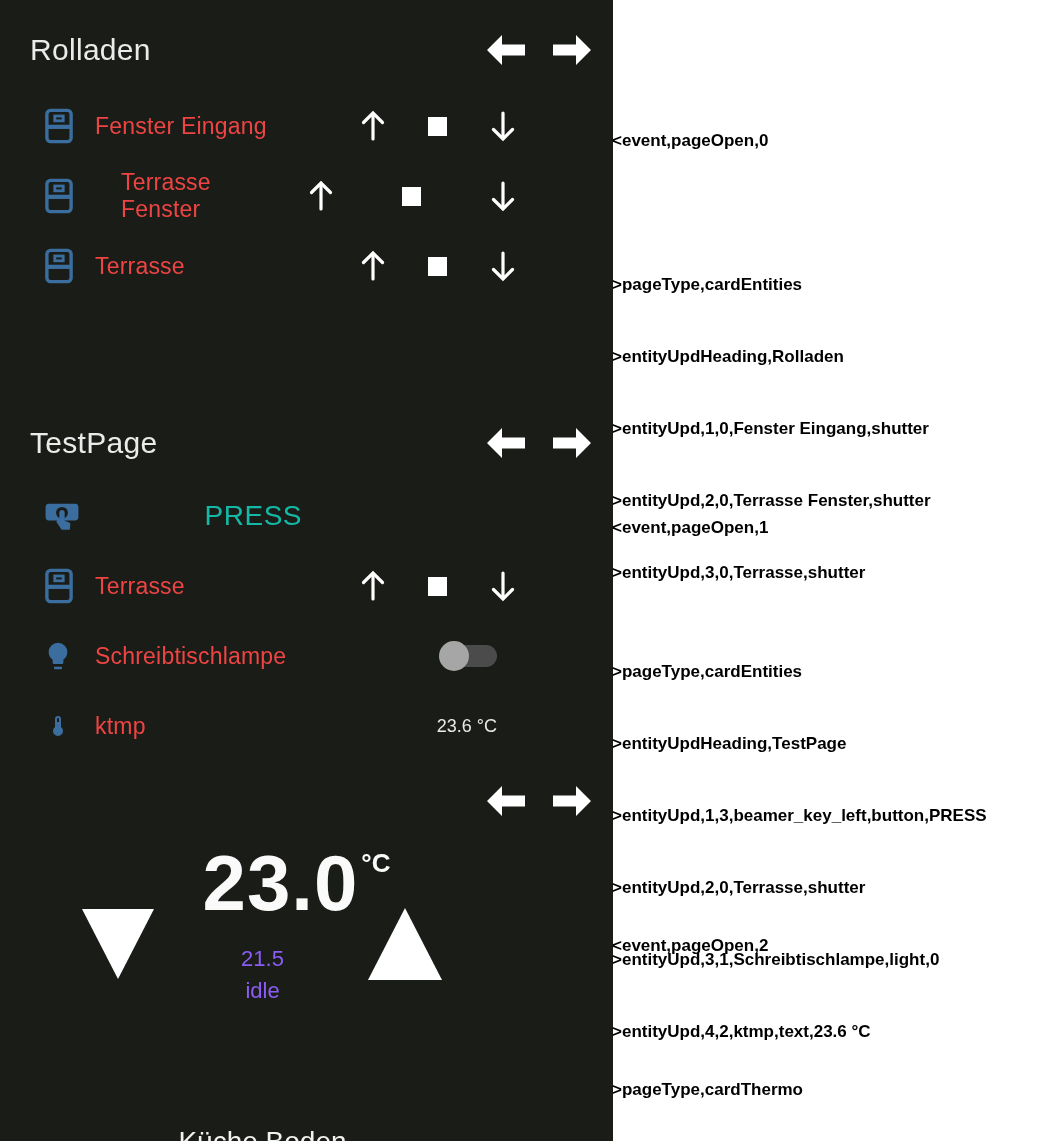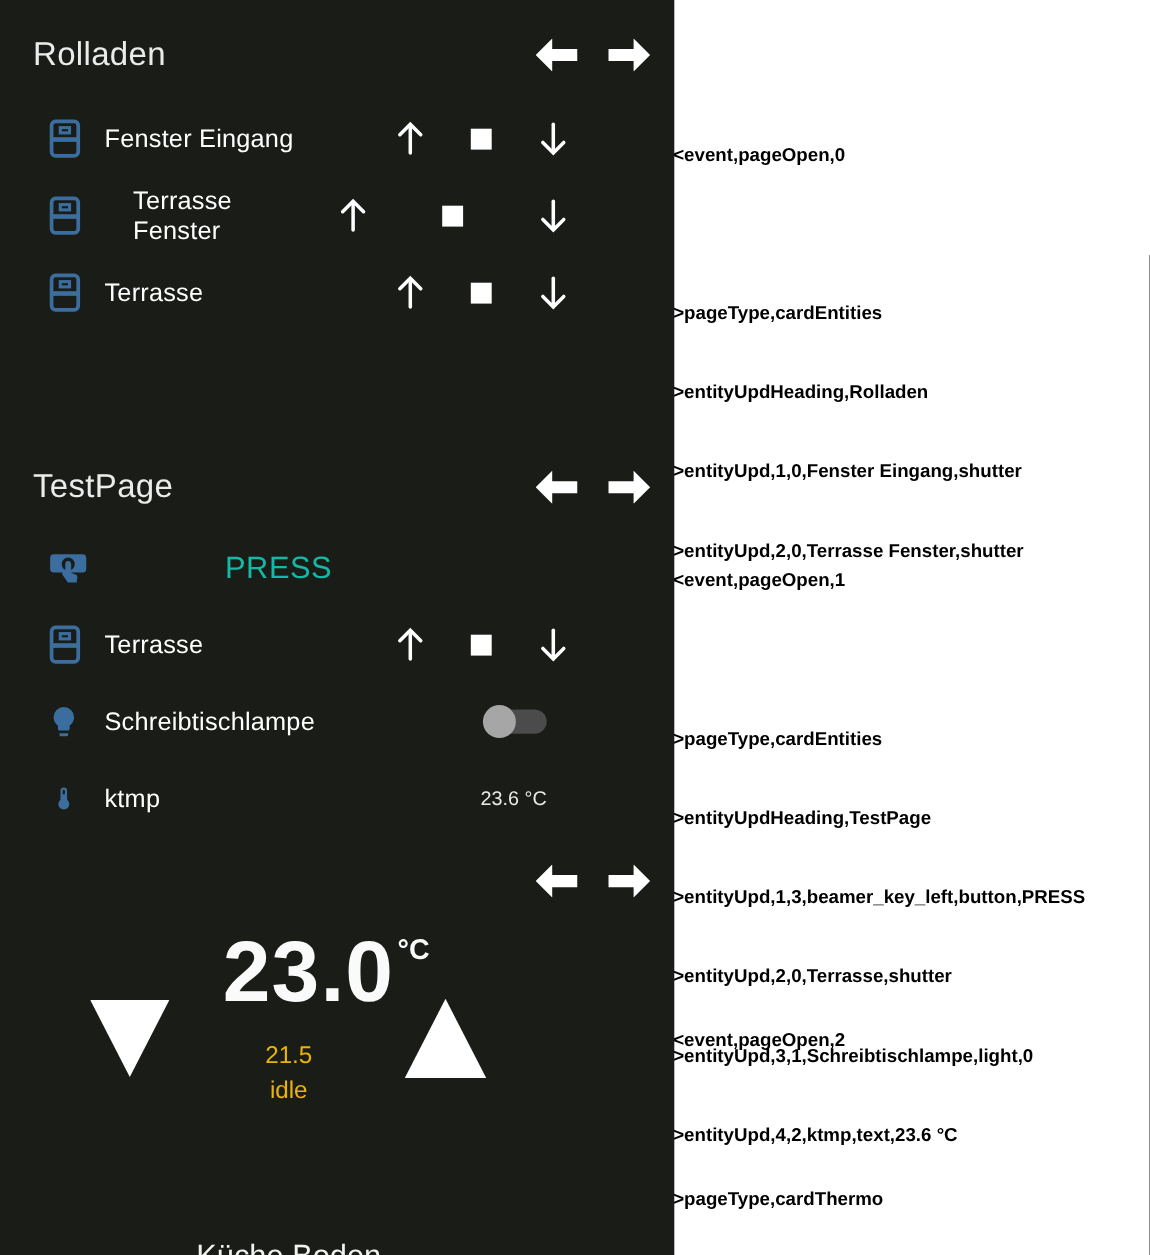--- a/index.html
+++ b/index.html
@@ -11,34 +11,34 @@
   .device-strip{position:absolute;left:0;top:0;width:613px;height:1141px;background:#1a1d17;}
   .panel-header{position:absolute;left:30px;right:22px;height:44px;display:flex;align-items:center;}
   .panel-title{font-size:30px;color:#ebebeb;font-weight:400;letter-spacing:.3px;}
   .nav-arrows{position:absolute;right:0;top:0;height:100%;display:flex;align-items:center;gap:28px;}
   .nav-arrows svg{display:block;}
   
   .row{position:absolute;left:30px;width:505px;height:70px;display:grid;
        grid-template-columns:60px 1fr 65px 65px 65px;align-items:center;}
   .row.wide{grid-template-columns:60px 1fr 195px;}
   .ent-icon{margin-left:12px;display:flex;align-items:center;}
-  .ent-label{font-size:23px;color:#ffffff;padding-left:5px;letter-spacing:.2px;}
+  .ent-label{font-size:23px;color:#ef4444;padding-left:5px;letter-spacing:.2px;}
   .ctl{display:flex;align-items:center;justify-content:center;cursor:pointer;}
   .stop-square{width:19px;height:19px;background:#ffffff;}
   .right-cell{display:flex;align-items:center;justify-content:flex-end;padding-right:38px;}
   .press-label{font-size:28px;font-weight:500;color:#14b8a6;letter-spacing:.5px;cursor:pointer;}
   .value-text{font-size:18px;color:#e9e9e9;}
   .toggle{position:relative;width:57px;height:22px;border-radius:11px;background:#4b4b4b;cursor:pointer;}
   .toggle .knob{position:absolute;left:-1px;top:-4px;width:30px;height:30px;border-radius:50%;background:#a6a6a6;}
   
   .thermo-temp{position:absolute;left:28px;top:844px;width:537px;display:flex;
                justify-content:center;align-items:flex-start;line-height:1;}
   .thermo-temp .big{font-size:78px;font-weight:700;color:#fafafa;letter-spacing:1px;}
   .thermo-temp .unit{font-size:26px;font-weight:700;color:#fafafa;margin-top:6px;margin-left:3px;}
-  .thermo-sub{position:absolute;left:0;width:525px;text-align:center;color:#eab308;font-size:22px;}
+  .thermo-sub{position:absolute;left:0;width:525px;text-align:center;color:#8b5cf6;font-size:22px;}
   .thermo-title{position:absolute;left:0;top:1082px;width:525px;text-align:center;color:#f2f2f2;font-size:28px;margin-top:44px;}
   .tri{position:absolute;cursor:pointer;}
   
   .log{position:absolute;left:612px;color:#000;font-weight:700;font-size:17px;
        line-height:24px;white-space:pre;letter-spacing:0;}
   .log .gap{height:24px;}
 </style>
 </head>
 <body>
 
@@ -263,20 +263,21 @@
 
 </div>
 
 <div class="log" style="top:81px;">
   <div>&lt;event,pageOpen,0</div>
   <div class="gap"></div>
   <div>&gt;pageType,cardEntities</div>
   <div>&gt;entityUpdHeading,Rolladen</div>
   <div>&gt;entityUpd,1,0,Fenster Eingang,shutter</div>
   <div>&gt;entityUpd,2,0,Terrasse Fenster,shutter</div>
+  <div>&gt;entityUpd,3,0,Terrasse,shutter</div>
 </div>
 
 <div class="log" style="top:468px;">
   <div>&lt;event,pageOpen,1</div>
   <div class="gap"></div>
   <div>&gt;pageType,cardEntities</div>
   <div>&gt;entityUpdHeading,TestPage</div>
   <div>&gt;entityUpd,1,3,beamer_key_left,button,PRESS</div>
   <div>&gt;entityUpd,2,0,Terrasse,shutter</div>
   <div>&gt;entityUpd,3,1,Schreibtischlampe,light,0</div>

